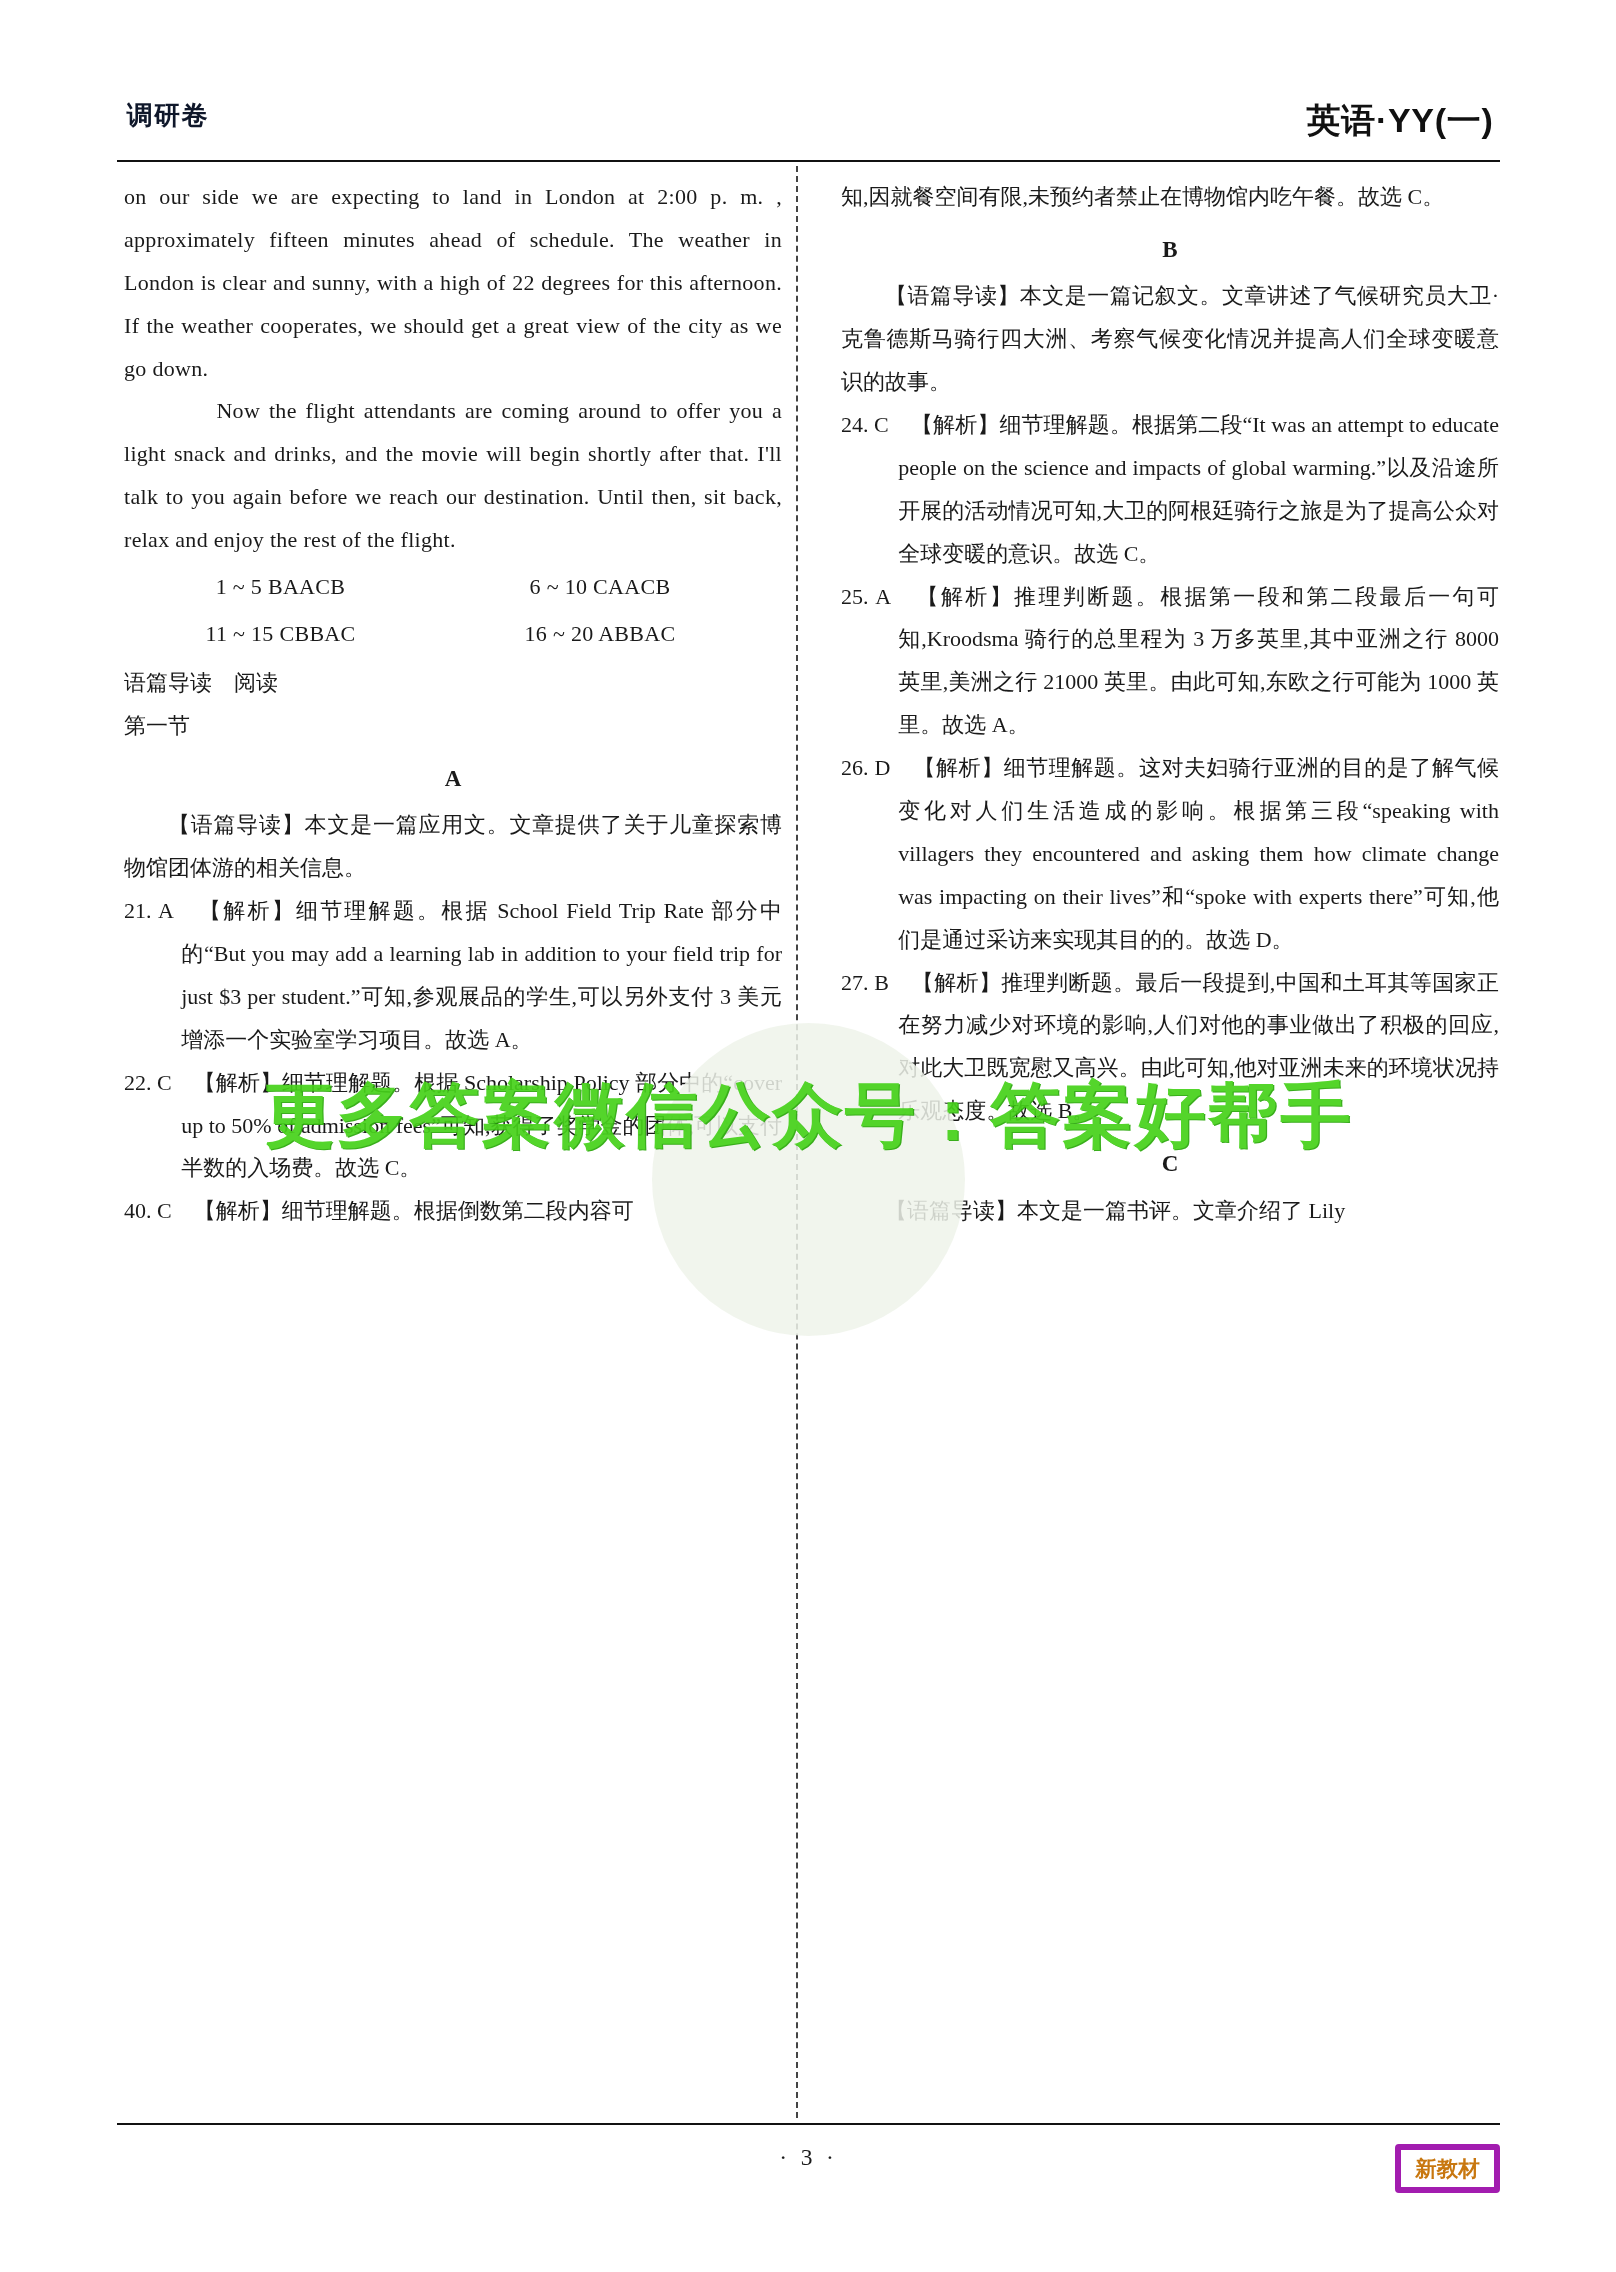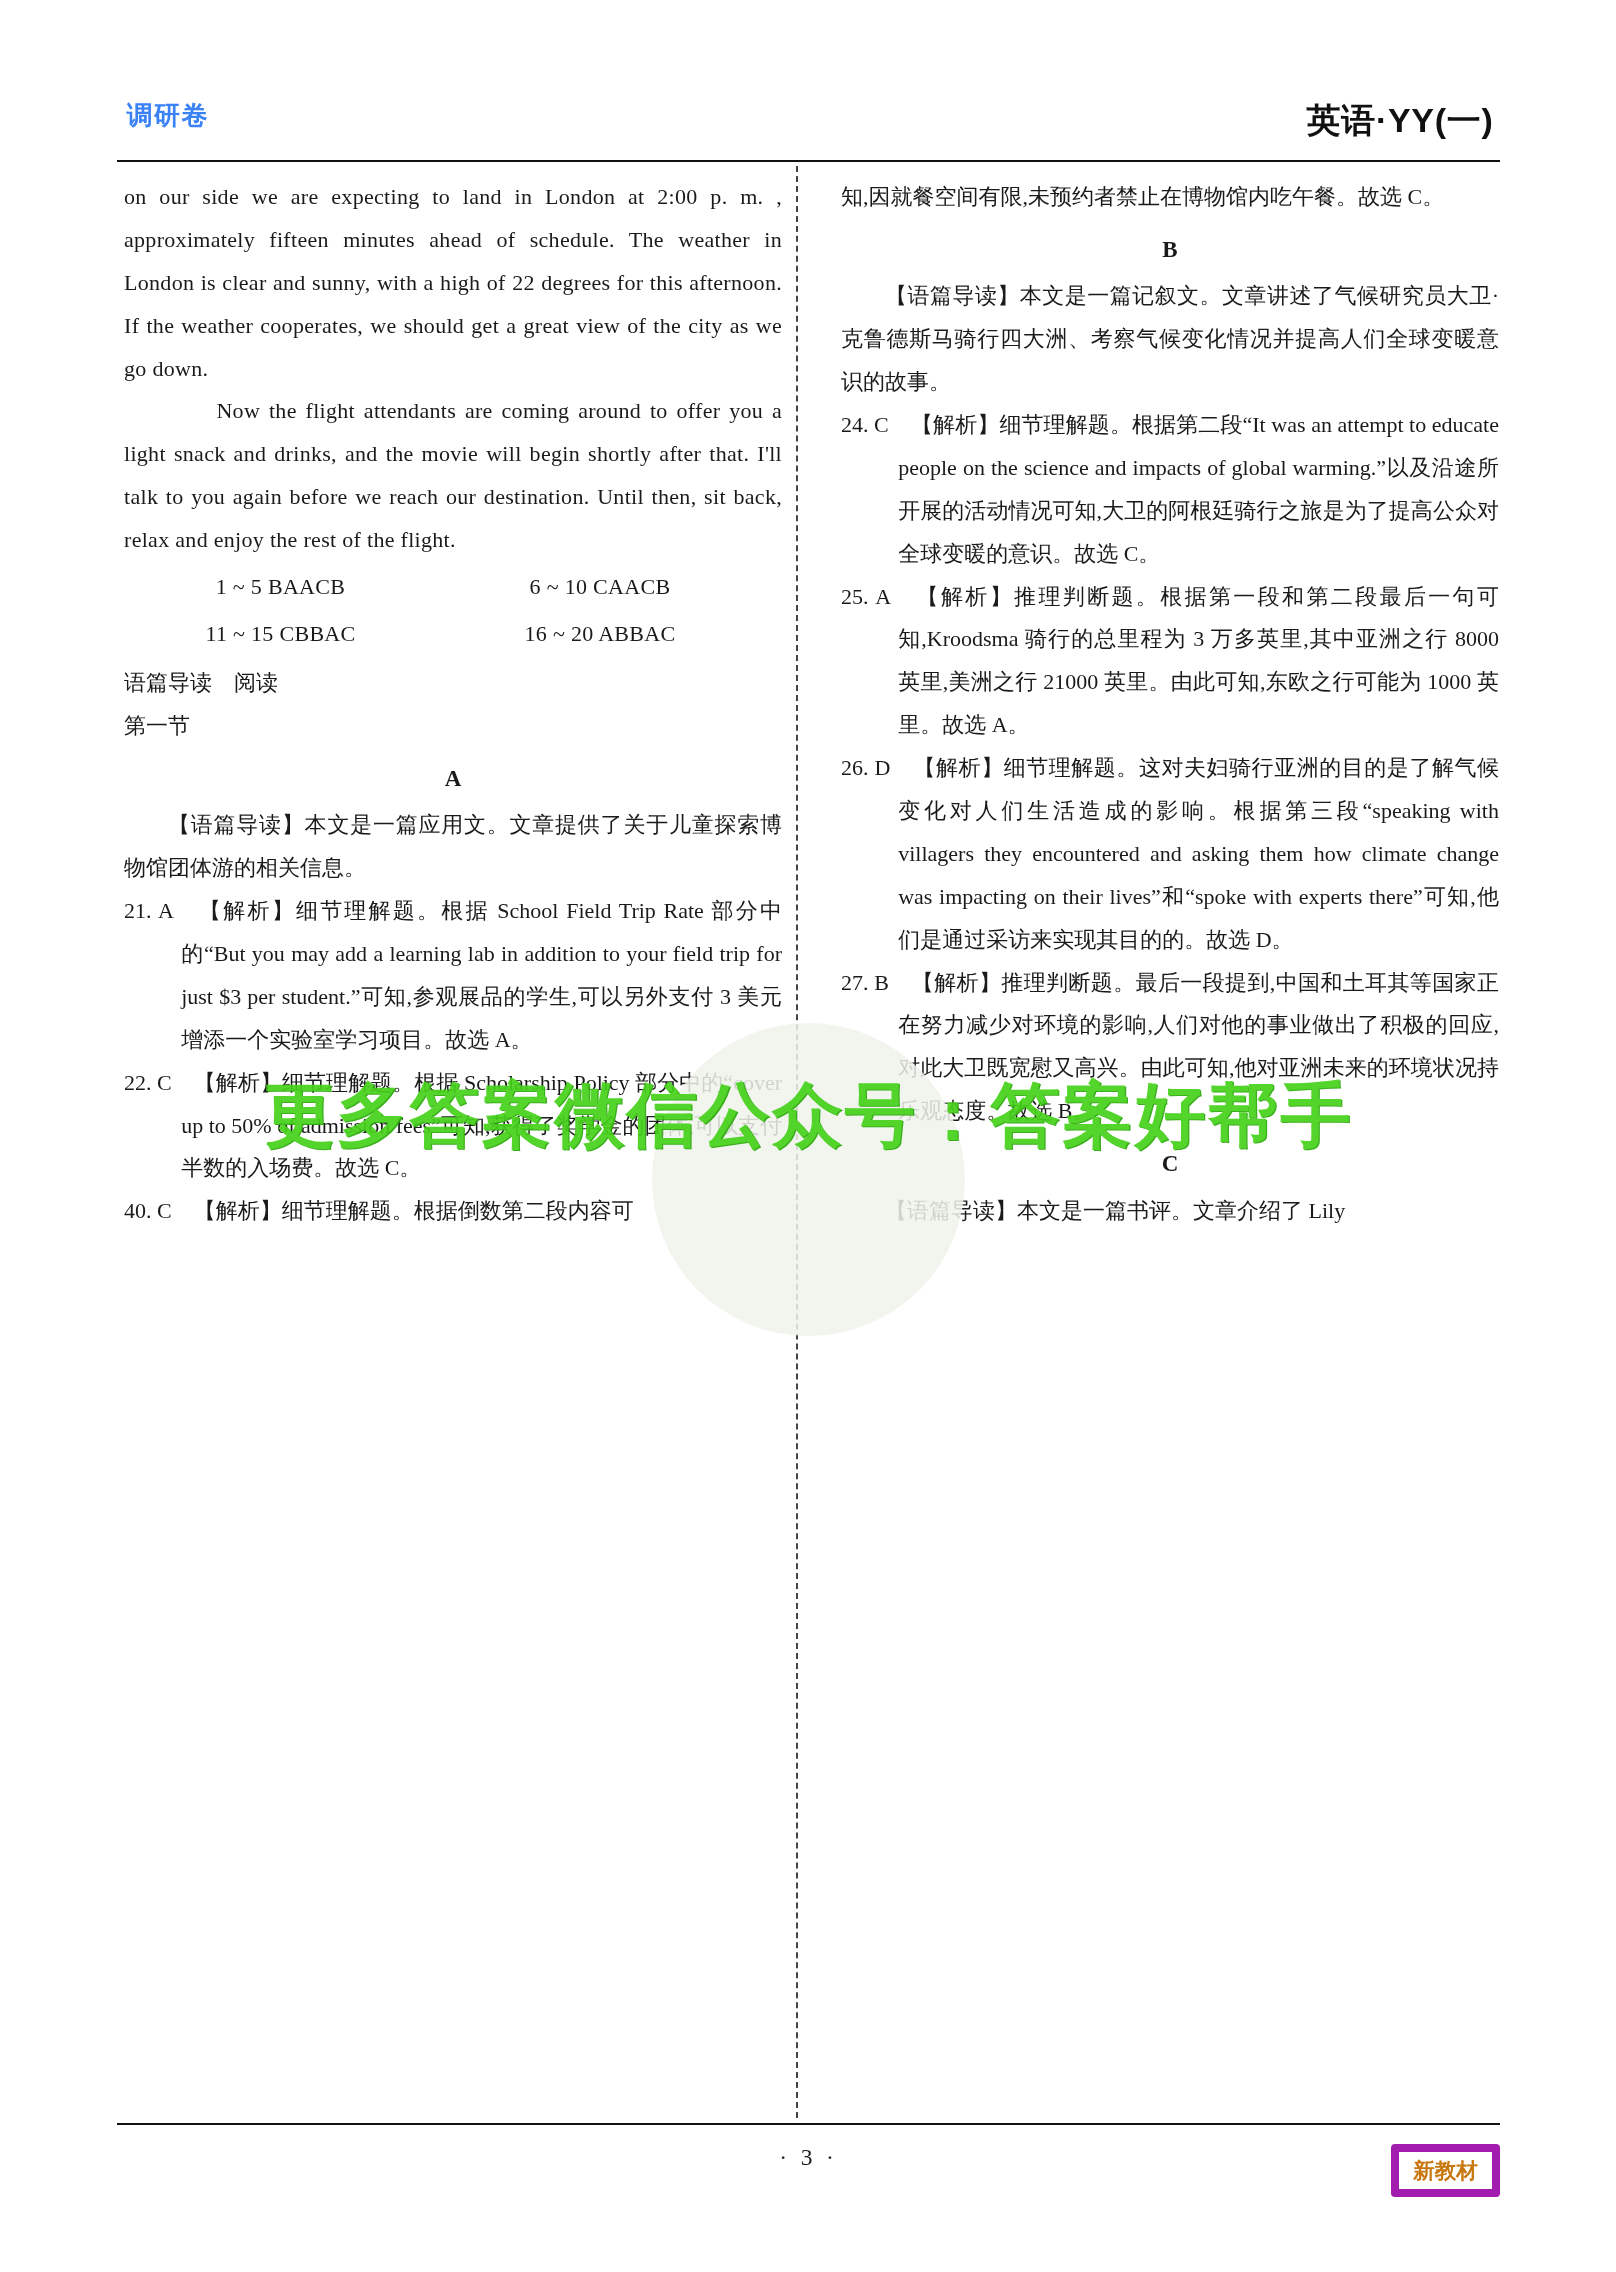--- a/index.html
+++ b/index.html
@@ -30,21 +30,21 @@
     height: 39px;
   }
   .hdr-left {
     position: absolute;
     left: 9.8px;
     top: 0;
     font-family: "Liberation Sans", sans-serif;
     font-weight: bold;
     font-size: 26px;
     letter-spacing: 1.3px;
-    color: #3b82f6;
+    color: #0f172a;
   }
   .hdr-right {
     position: absolute;
     right: 6.5px;
     top: 0;
     font-family: "Liberation Sans", sans-serif;
     font-weight: bold;
     font-size: 34px;
     letter-spacing: 0.7px;
     color: #111;
@@ -158,21 +158,21 @@
     width: 1617px;
     text-align: center;
     font-size: 23.5px;
     font-family: "Liberation Serif", serif;
     letter-spacing: 3.9px;
   }
   .badge {
     position: absolute;
     right: 117px;
     top: 2144px;
-    border: 8px solid #a21caf;
+    border: 6px solid #a21caf;
     color: #c8770f;
     font-family: "Liberation Sans", sans-serif;
     font-size: 21.5px;
     padding: 3.9px 14.3px;
     border-radius: 3.9px;
     font-weight: bold;
     background: #fff;
   }
 </style>
 </head>

